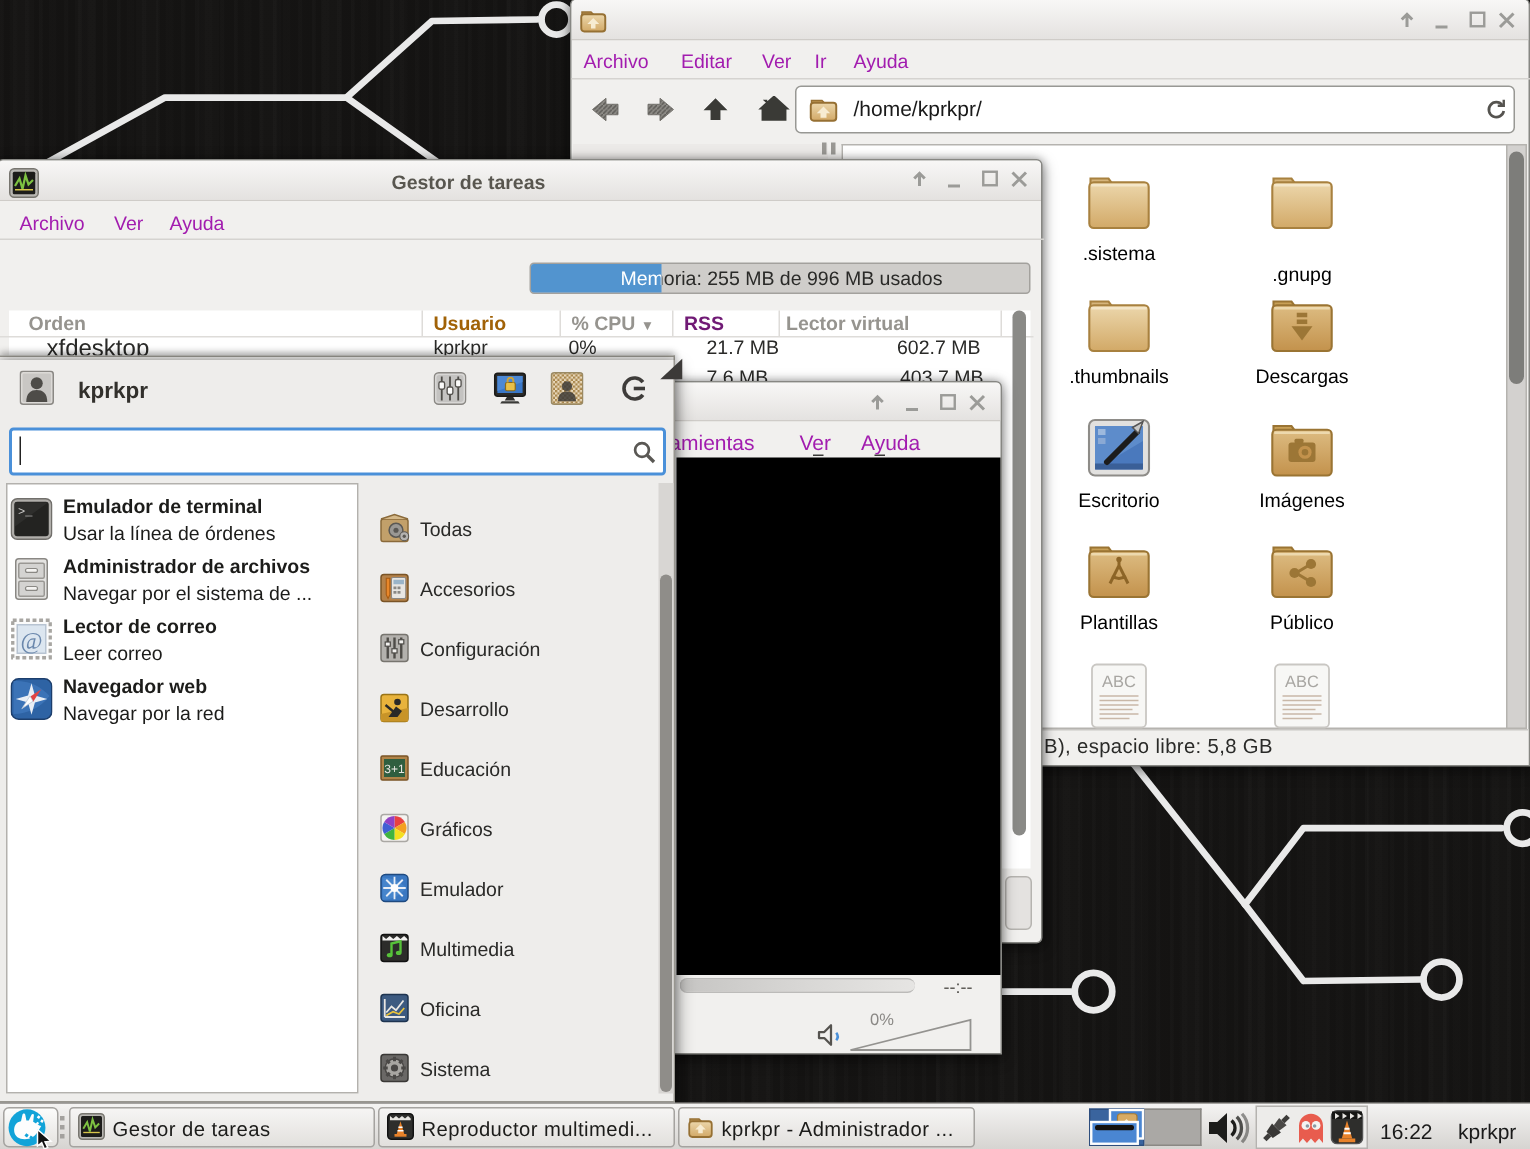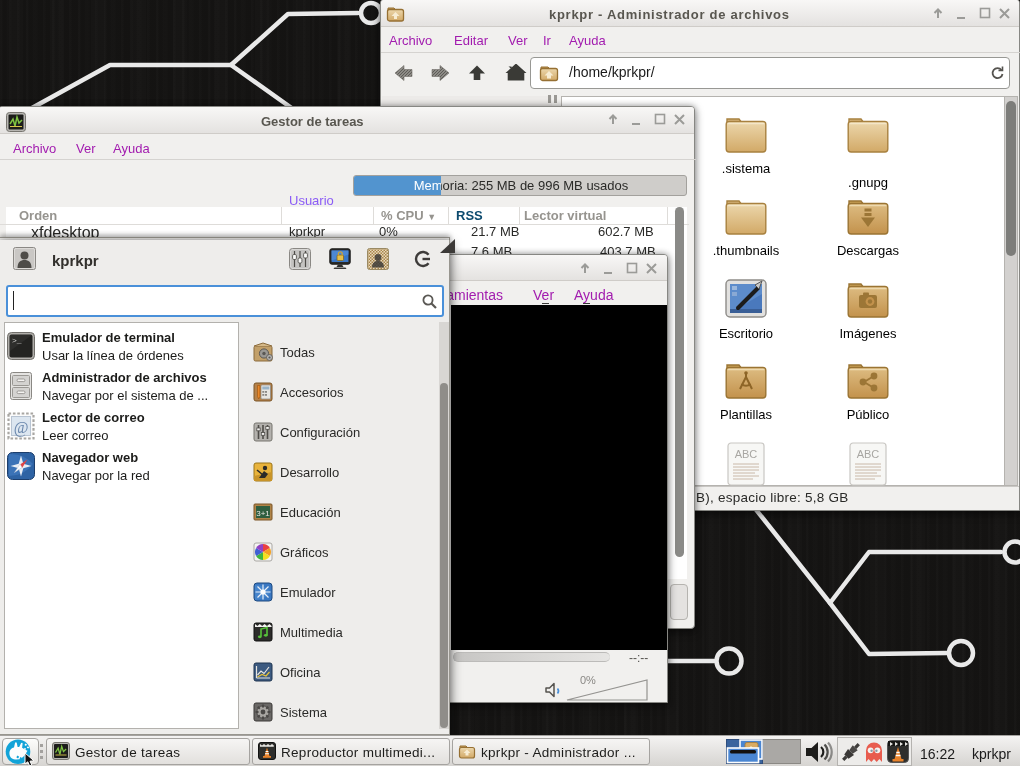--- a/index.html
+++ b/index.html
@@ -55,21 +55,20 @@
     </g>
   </svg>
 
   <div class="win" id="fm" style="left:380px;top:-1px;width:640px;height:512px;border-radius:4px 4px 0 0">
     <div class="tb" style="height:27px;border-radius:3px 3px 0 0"></div>
     <svg class="abs" style="left:5px;top:4px" width="19" height="19">
       <path d="M2,4 h6 l2,2 v1 h-8 z" fill="#c29b59" stroke="#967033"></path>
       <rect x="1.5" y="5.5" width="16" height="11.5" rx="2" fill="url(#fgrad)" stroke="#967033" stroke-width="1.3"></rect>
       <path d="M9.5,8 l4,4 h-2.5 v3 h-3 v-3 h-2.5 z" fill="#f7ecd2"></path>
     </svg>
-    <div class="title" style="left:168px;top:7px;letter-spacing:.72px">kprkpr - Administrador de archivos</div>
     <svg class="abs" style="left:550px;top:5px" width="82" height="16" fill="none" stroke="#9b9b98" stroke-width="1.6">
       <path d="M7,13 V6 M3.5,8 L7,4.5 L10.5,8" stroke-width="2"></path>
       <path d="M26,13 h8" stroke-width="2"></path>
       <rect x="49.5" y="3.5" width="9" height="9" stroke-width="1.6"></rect>
       <path d="M69,4 l9,9 M78,4 l-9,9" stroke-width="2"></path>
     </svg>
     <div class="menuitem" style="left:8px;top:33px">Archivo</div>
     <div class="menuitem" style="left:73px;top:33px">Editar</div>
     <div class="menuitem" style="left:127px;top:33px">Ver</div>
     <div class="menuitem" style="left:162px;top:33px">Ir</div>
@@ -217,23 +216,23 @@
 
     <div class="abs" style="left:354px;top:68px;width:334px;height:21px;background:#cfcdca;border:1px solid #a3a19d;border-radius:3px;overflow:hidden">
       <div class="abs" style="left:0;top:2px;width:334px;text-align:center;font-size:13px;color:#2a2a28">Memoria: 255 MB de 996 MB usados</div>
       <div class="abs" style="left:0;top:0;width:87px;height:21px;background:#5294cf;overflow:hidden">
         <div class="abs" style="left:0;top:2px;width:334px;text-align:center;font-size:13px;color:#fff">Memoria: 255 MB de 996 MB usados</div>
       </div>
     </div>
 
     <div class="abs" style="left:7px;top:100px;width:681px;height:372px;background:#fff"></div>
     <div class="abs" style="left:20px;top:101px;font-size:13px;font-weight:bold;color:#96948f">Orden</div>
-    <div class="abs" style="left:290px;top:86px;font-size:13px;font-weight:normal;color:#8b5cf6">Usuario</div>
+    <div class="abs" style="left:290px;top:101px;font-size:13px;font-weight:bold;color:#a16207">Usuario</div>
     <div class="abs" style="left:382px;top:101px;font-size:13px;font-weight:bold;color:#96948f">% CPU <span style="font-size:9px">▼</span></div>
-    <div class="abs" style="left:457px;top:101px;font-size:13px;font-weight:bold;color:#0c4a6e">RSS</div>
+    <div class="abs" style="left:457px;top:101px;font-size:13px;font-weight:bold;color:#701a75">RSS</div>
     <div class="abs" style="left:525px;top:101px;font-size:13px;font-weight:bold;color:#96948f">Lector virtual</div>
     <div class="abs" style="left:0;top:117px;width:690px;height:1px;background:#dedcd9"></div>
     <div class="abs" style="left:282px;top:100px;width:1px;height:17px;background:#dedcd9"></div>
     <div class="abs" style="left:374px;top:100px;width:1px;height:17px;background:#dedcd9"></div>
     <div class="abs" style="left:449px;top:100px;width:1px;height:17px;background:#dedcd9"></div>
     <div class="abs" style="left:520px;top:100px;width:1px;height:17px;background:#dedcd9"></div>
     <div class="abs" style="left:668px;top:100px;width:1px;height:17px;background:#dedcd9"></div>
 
     <div class="abs" style="left:32px;top:117px;font-size:16px;color:#2a2a28">xfdesktop</div>
     <div class="abs" style="left:290px;top:117px;font-size:13px;color:#2a2a28">kprkpr</div>

